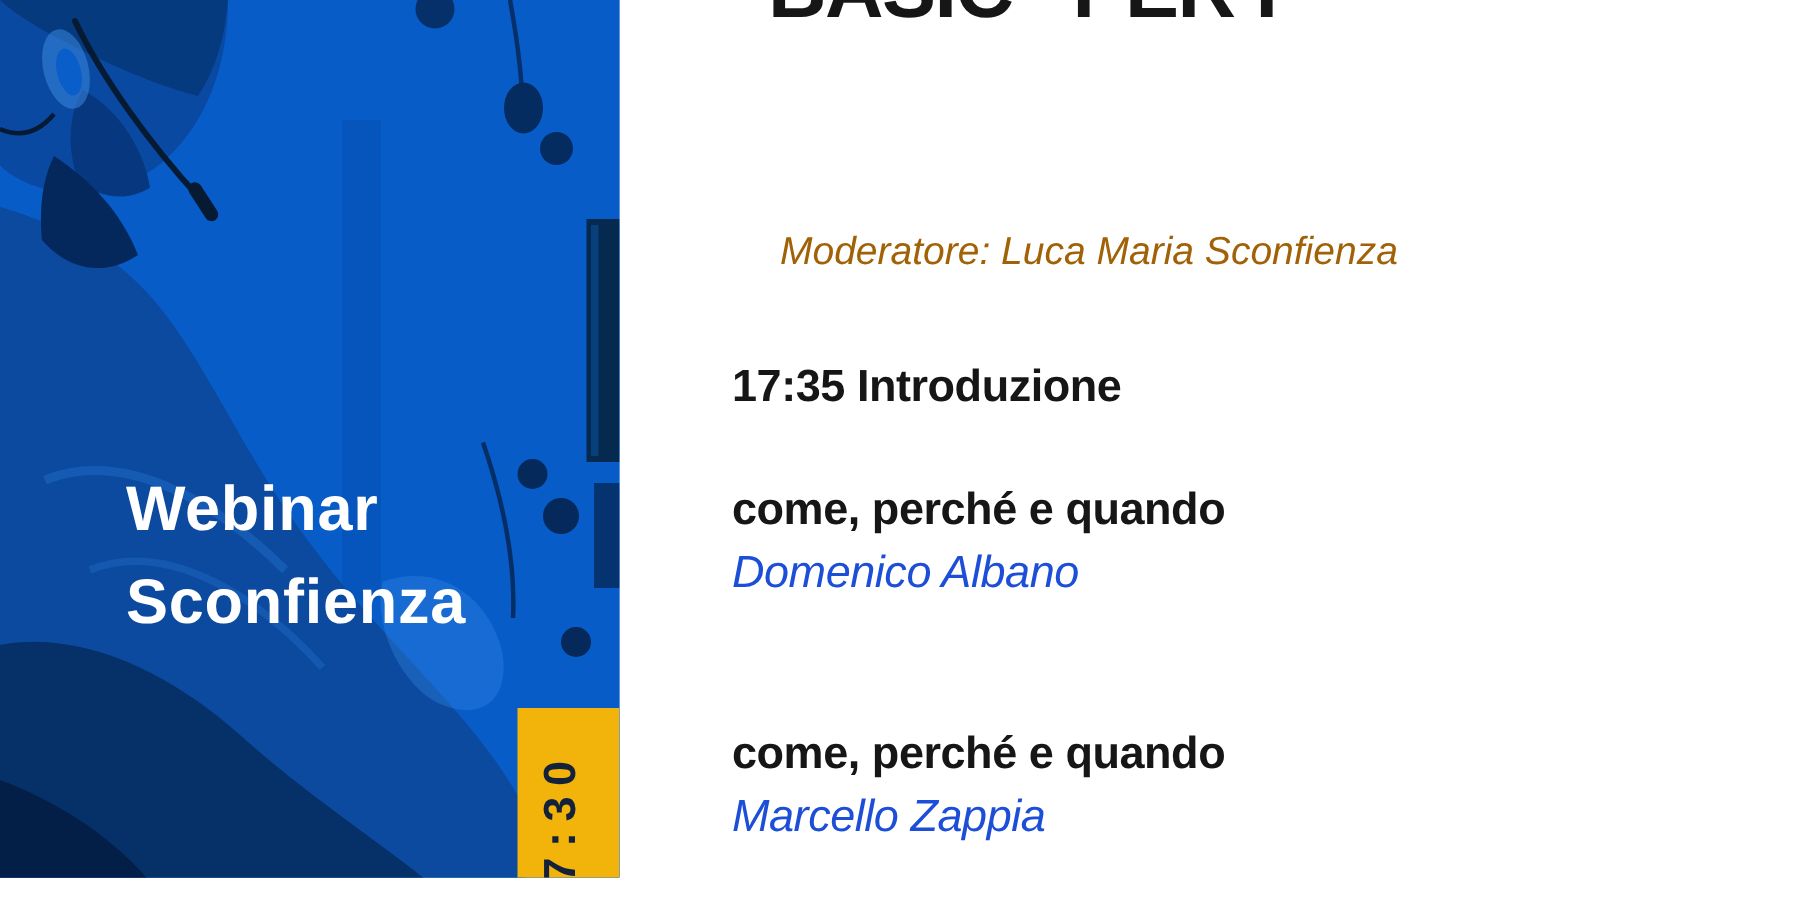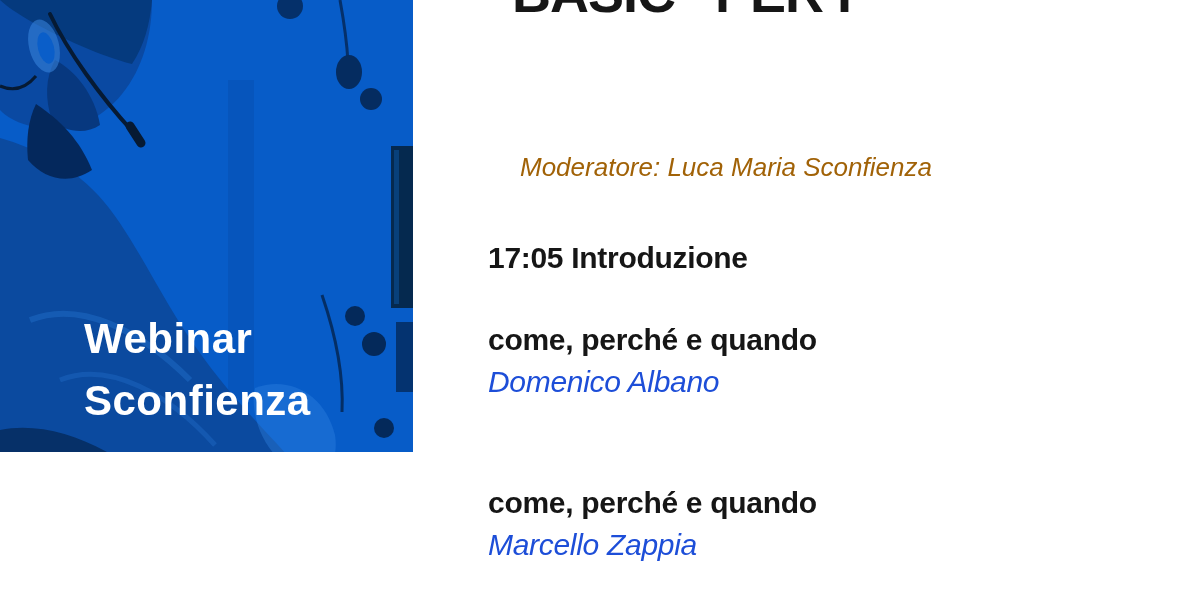--- a/index.html
+++ b/index.html
@@ -10,21 +10,21 @@
     --heading-white:#FFFFFF;
   }
   html,body{margin:0;padding:0;}
   body{
     width:1200px;height:600px;overflow:hidden;background:#ffffff;
     font-family:"Liberation Sans","DejaVu Sans",sans-serif;
   }
   .canvas{position:relative;width:1200px;height:600px;overflow:hidden;background:#ffffff;}
 
   
-  .photo-panel{position:absolute;left:0;top:0;width:413px;height:452px;overflow:hidden;background:var(--panel-blue);}
+  .photo-panel{position:absolute;left:0;top:0;width:413px;height:585px;overflow:hidden;background:var(--panel-blue);}
   .photo-panel svg{display:block;width:413px;height:600px;}
 
   .hero-heading{
     position:absolute;left:84px;top:308px;
     color:var(--heading-white);
     font-size:42px;font-weight:bold;line-height:62px;letter-spacing:0.5px;
     white-space:nowrap;
   }
 
   .time-badge{
@@ -125,21 +125,21 @@
   </div>
 
   <div>
     <div class="program-title">
       <div>“BASIC” PER I</div>
     </div>
 
     <div class="moderator">Moderatore: Luca Maria Sconfienza</div>
 
     <div class="item" id="item-0">
-      <div class="bold-line">17:05 Introduzione</div>
+      <div class="bold-line">17:35 Introduzione</div>
     </div>
 
     <div class="item" id="item-1">
       <div class="bold-line">come, perché e quando</div>
       <div class="speaker">Domenico Albano</div>
     </div>
 
     <div class="item" id="item-2">
       <div class="bold-line">come, perché e quando</div>
       <div class="speaker">Marcello Zappia</div>

